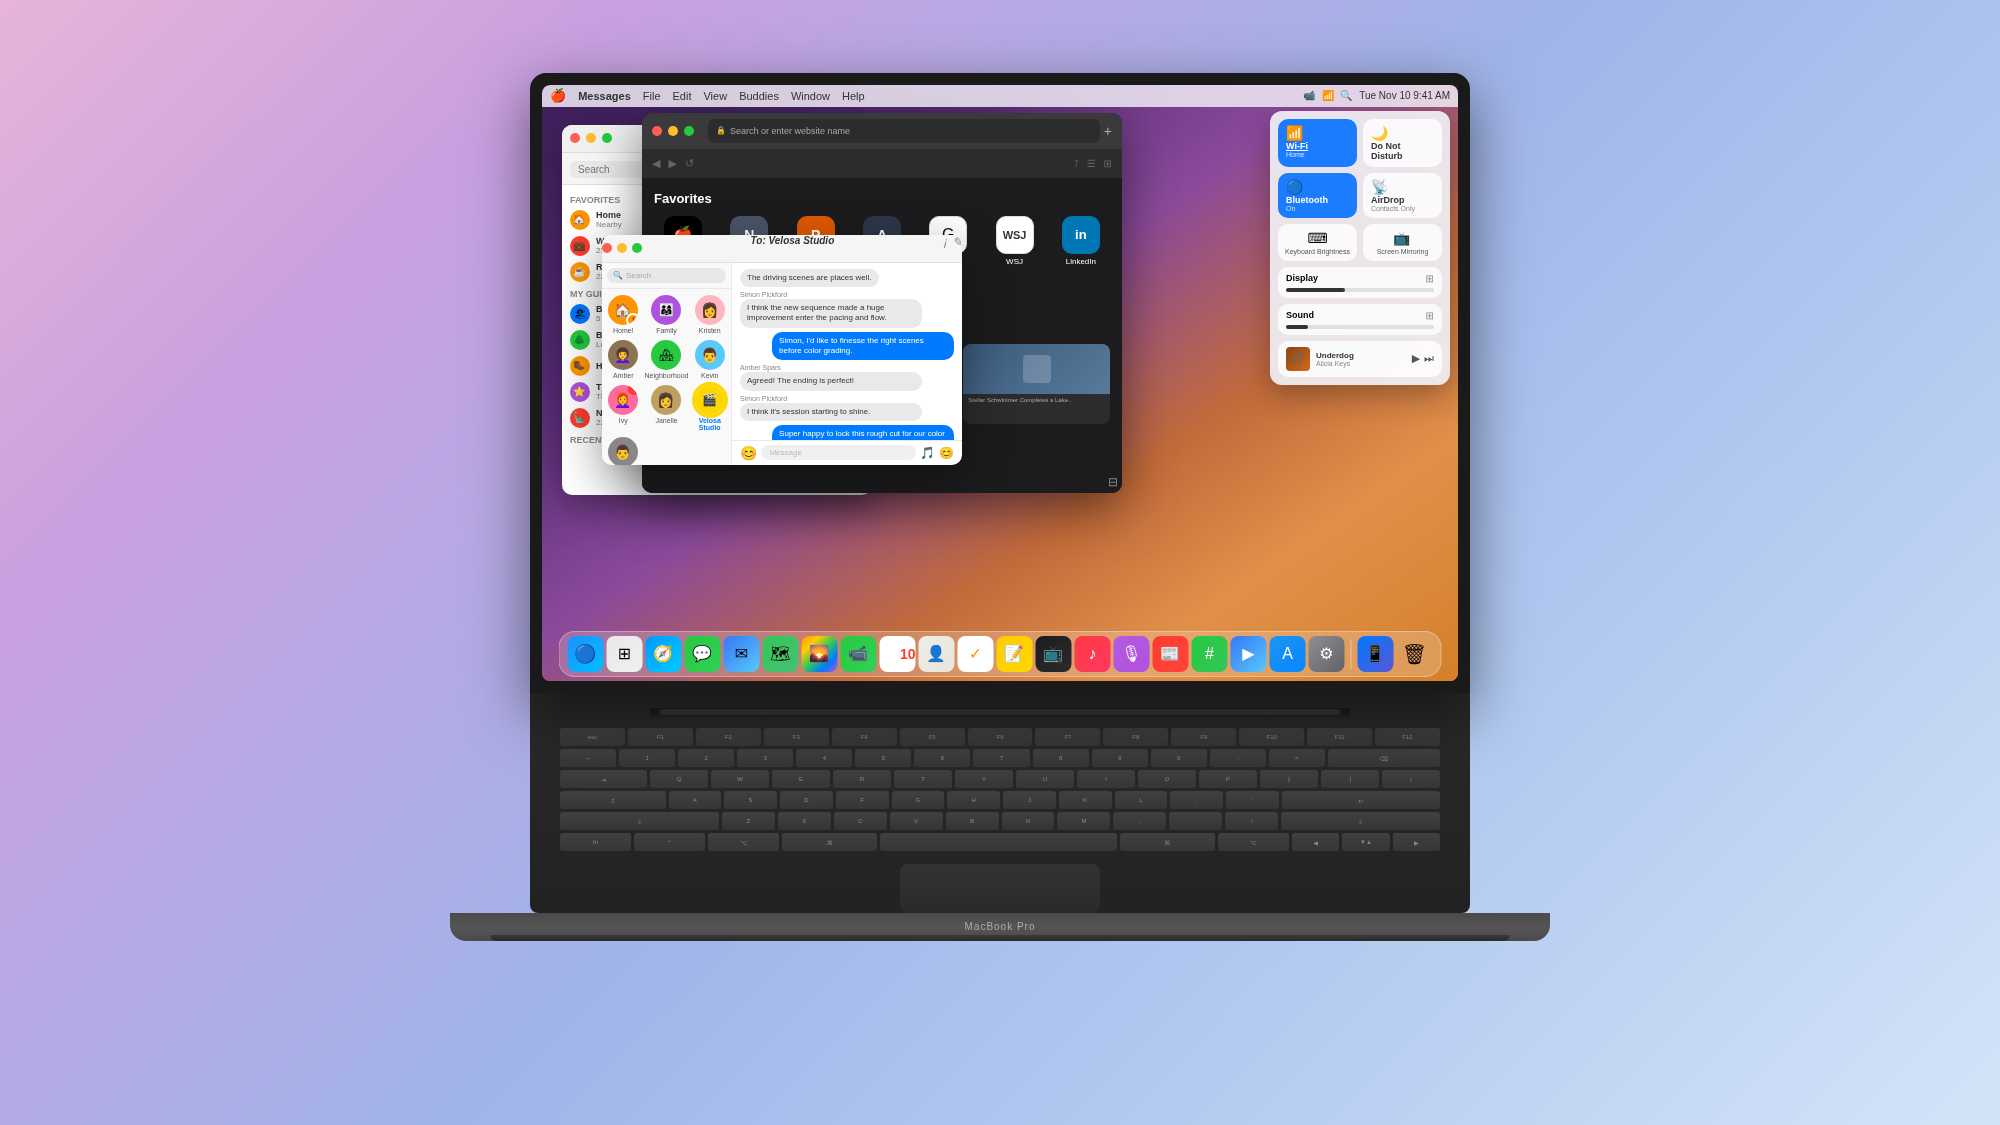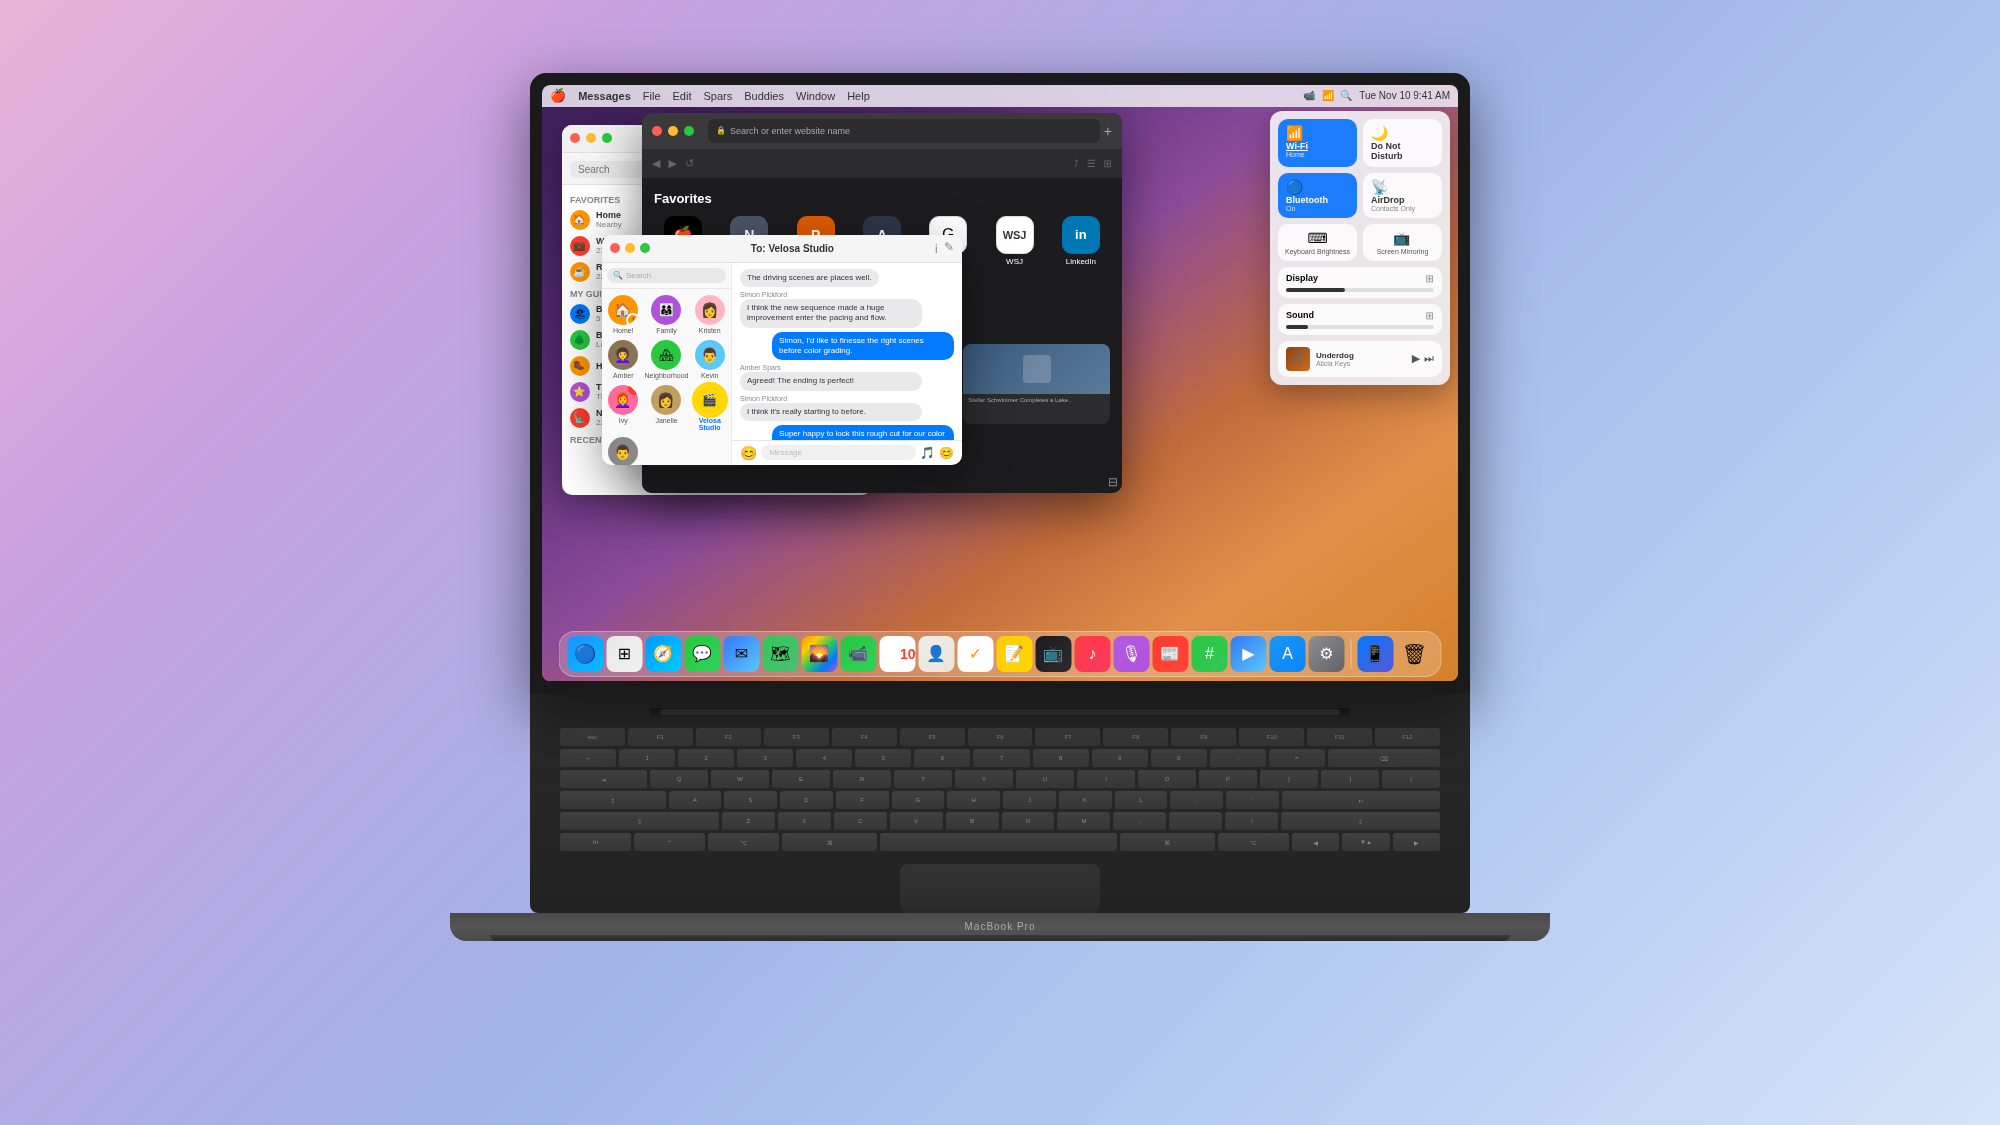--- a/index.html
+++ b/index.html
@@ -355,24 +355,24 @@
       border-radius: 10px;
       box-shadow: 0 15px 50px rgba(0,0,0,0.4);
       overflow: hidden;
       z-index: 30;
     }
 
     .messages-titlebar {
       background: #f5f5f5;
       height: 28px;
       display: flex;
-      align-items: center;
       justify-content: space-between;
-      padding: 0 8px;
+      padding: 0 0;
       border-bottom: 1px solid #e0e0e0;
+      font-style: italic;
     }
 
     .messages-to {
       font-size: 10px;
       font-weight: 600;
       color: #333;
     }
 
     .messages-layout {
       display: flex;
@@ -828,21 +828,21 @@
     <div class="macbook-screen">
 
       <div class="macos-bg"></div>
 
       <div class="menubar">
         <div class="menubar-left">
           <span class="apple-logo">🍎</span>
           <span class="menu-item bold">Messages</span>
           <span class="menu-item">File</span>
           <span class="menu-item">Edit</span>
-          <span class="menu-item">Spars</span>
+          <span class="menu-item">View</span>
           <span class="menu-item">Buddies</span>
           <span class="menu-item">Window</span>
           <span class="menu-item">Help</span>
         </div>
         <div class="menubar-right">
           <span>📹</span>
           <span>📶</span>
           <span>🔍</span>
           <span>Tue Nov 10  9:41 AM</span>
         </div>
@@ -1156,21 +1156,21 @@
                 <div class="chat-sender">Simon Pickford</div>
                 <div class="chat-msg received">I think the new sequence made a huge improvement enter the pacing and flow.</div>
               </div>
               <div class="chat-msg sent">Simon, I'd like to finesse the right scenes before color grading.</div>
               <div>
                 <div class="chat-sender">Amber Spars</div>
                 <div class="chat-msg received">Agreed! The ending is perfect!</div>
               </div>
               <div>
                 <div class="chat-sender">Simon Pickford</div>
-                <div class="chat-msg received">I think it's really starting to before.</div>
+                <div class="chat-msg received">I think it's session starting to shine.</div>
               </div>
               <div class="chat-msg sent">Super happy to lock this rough cut for our color session.</div>
             </div>
             <div class="chat-input-area">
               <span style="font-size:14px;color:#888;">😊</span>
               <div class="chat-input">
                 <span style="color:#bbb;">Message</span>
               </div>
               <span style="font-size:12px;color:#888;">🎵</span>
               <span style="font-size:12px;color:#888;">😊</span>

